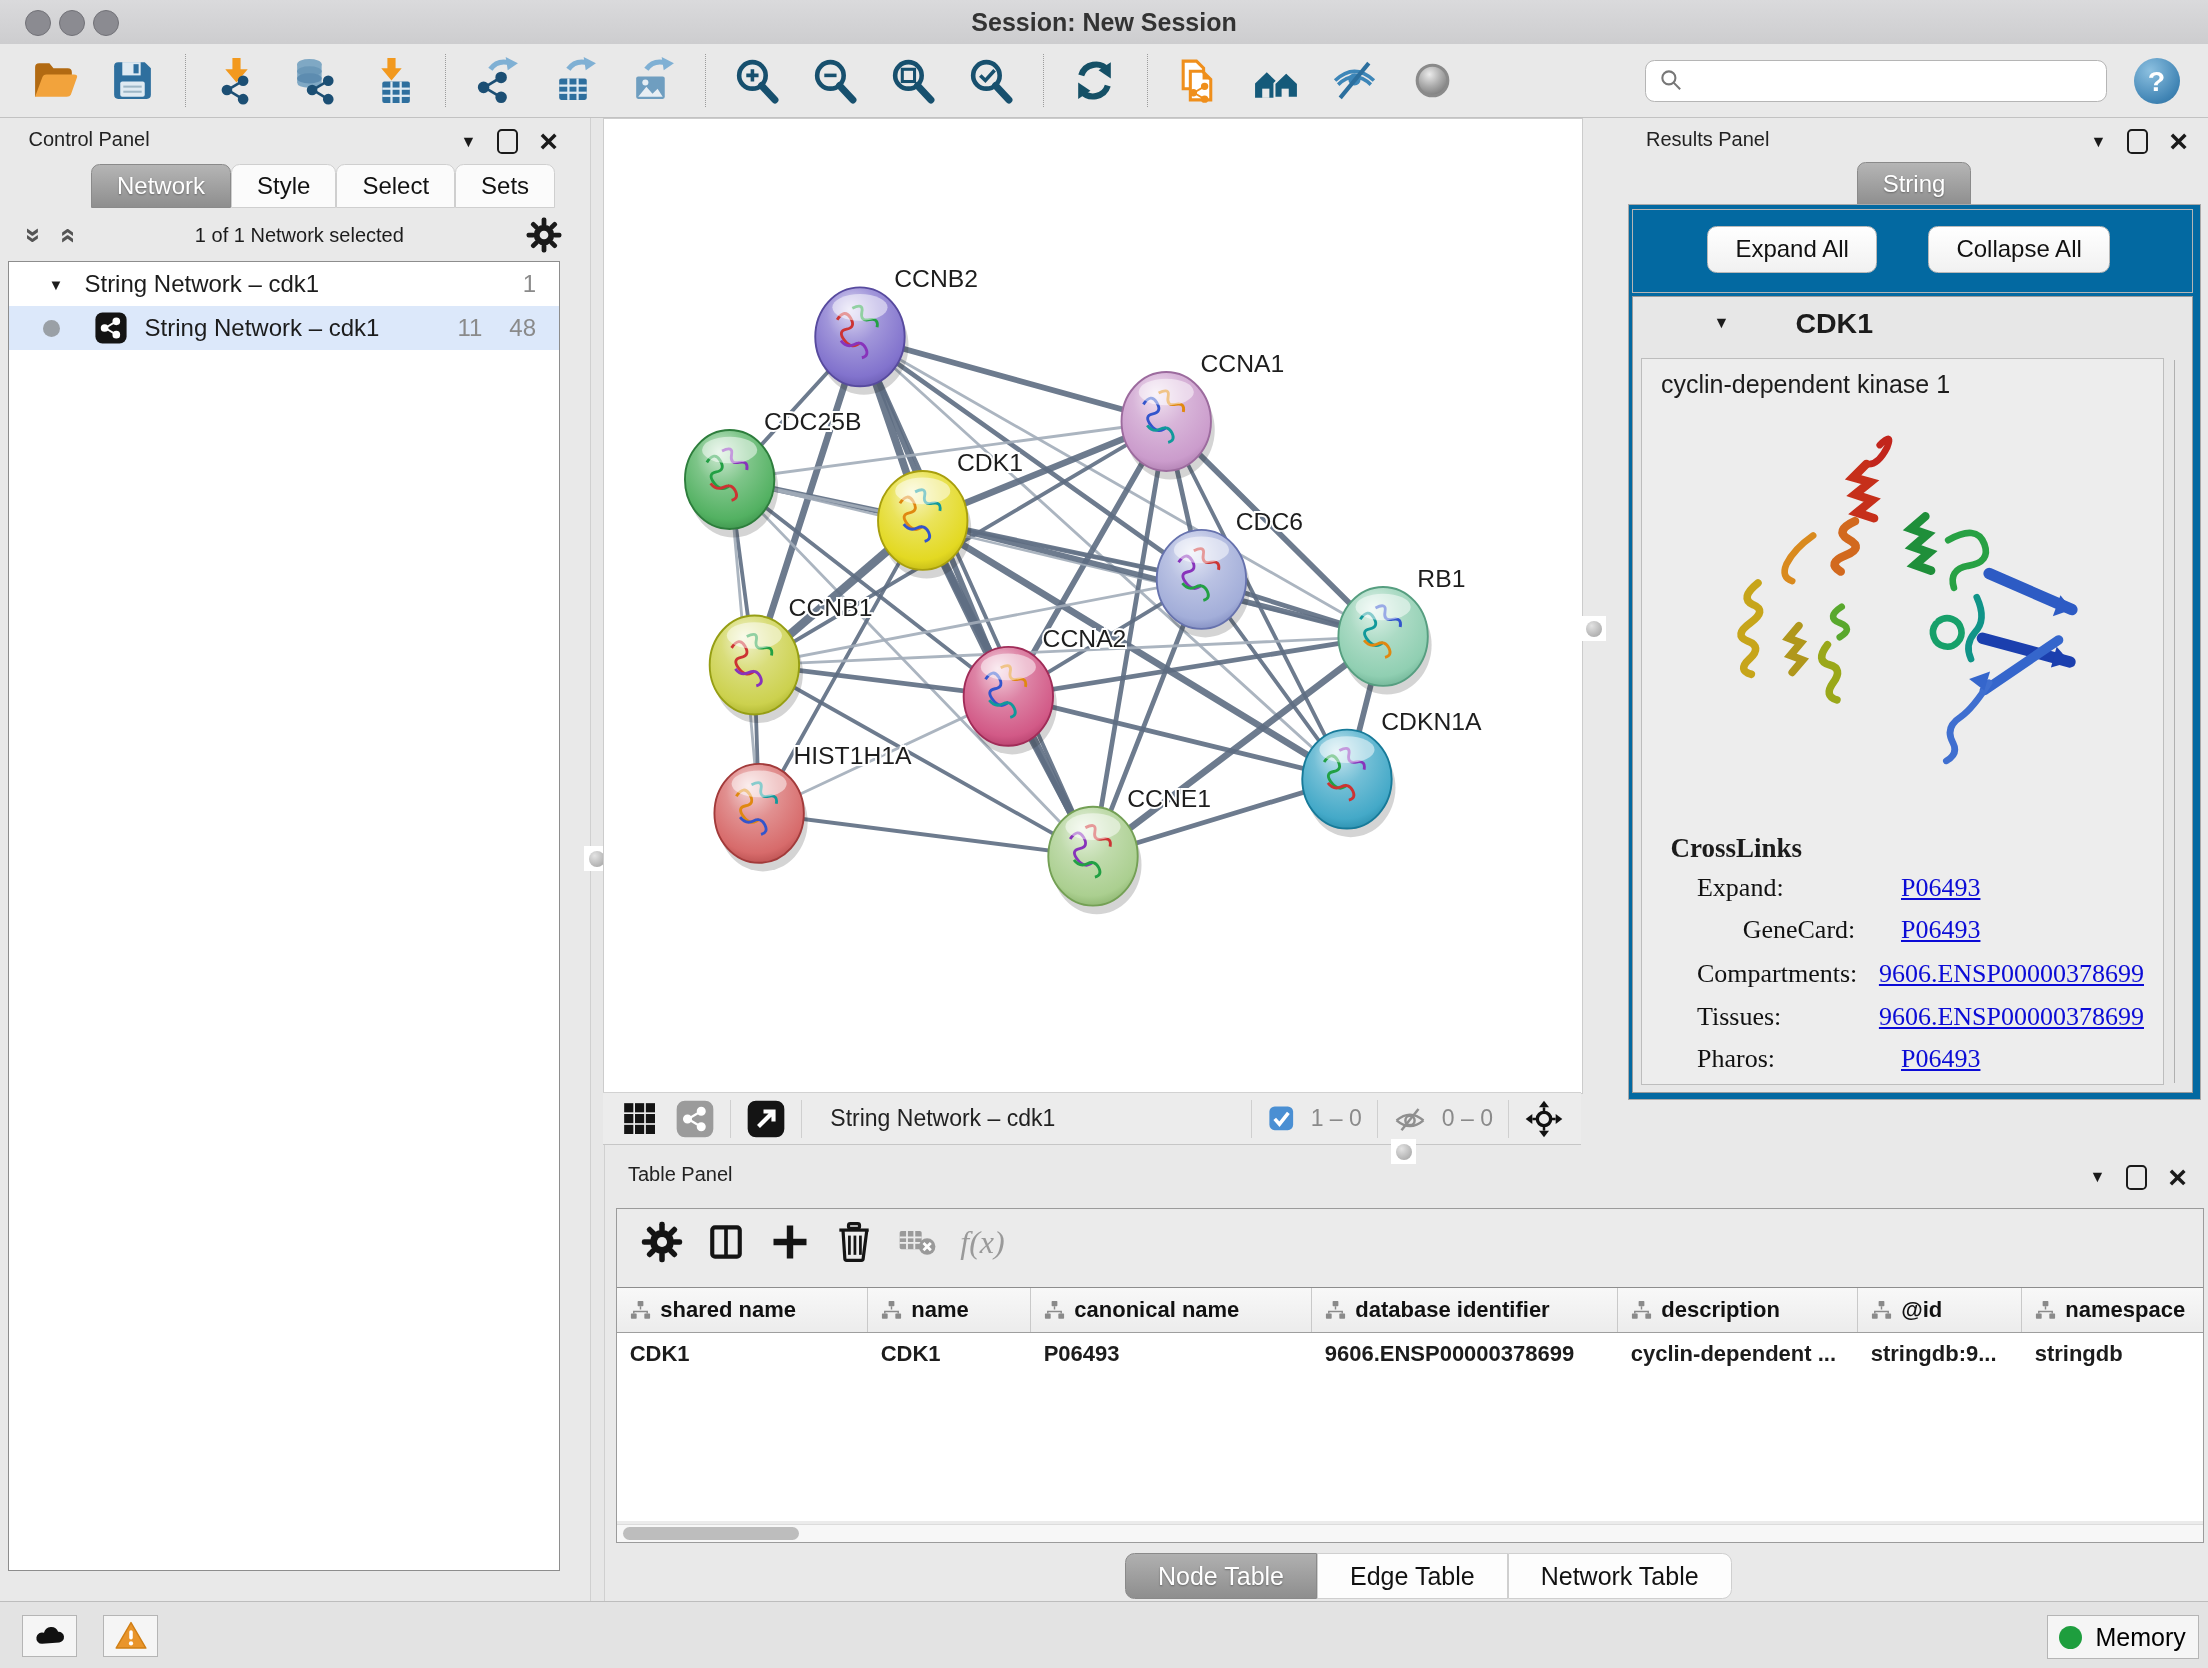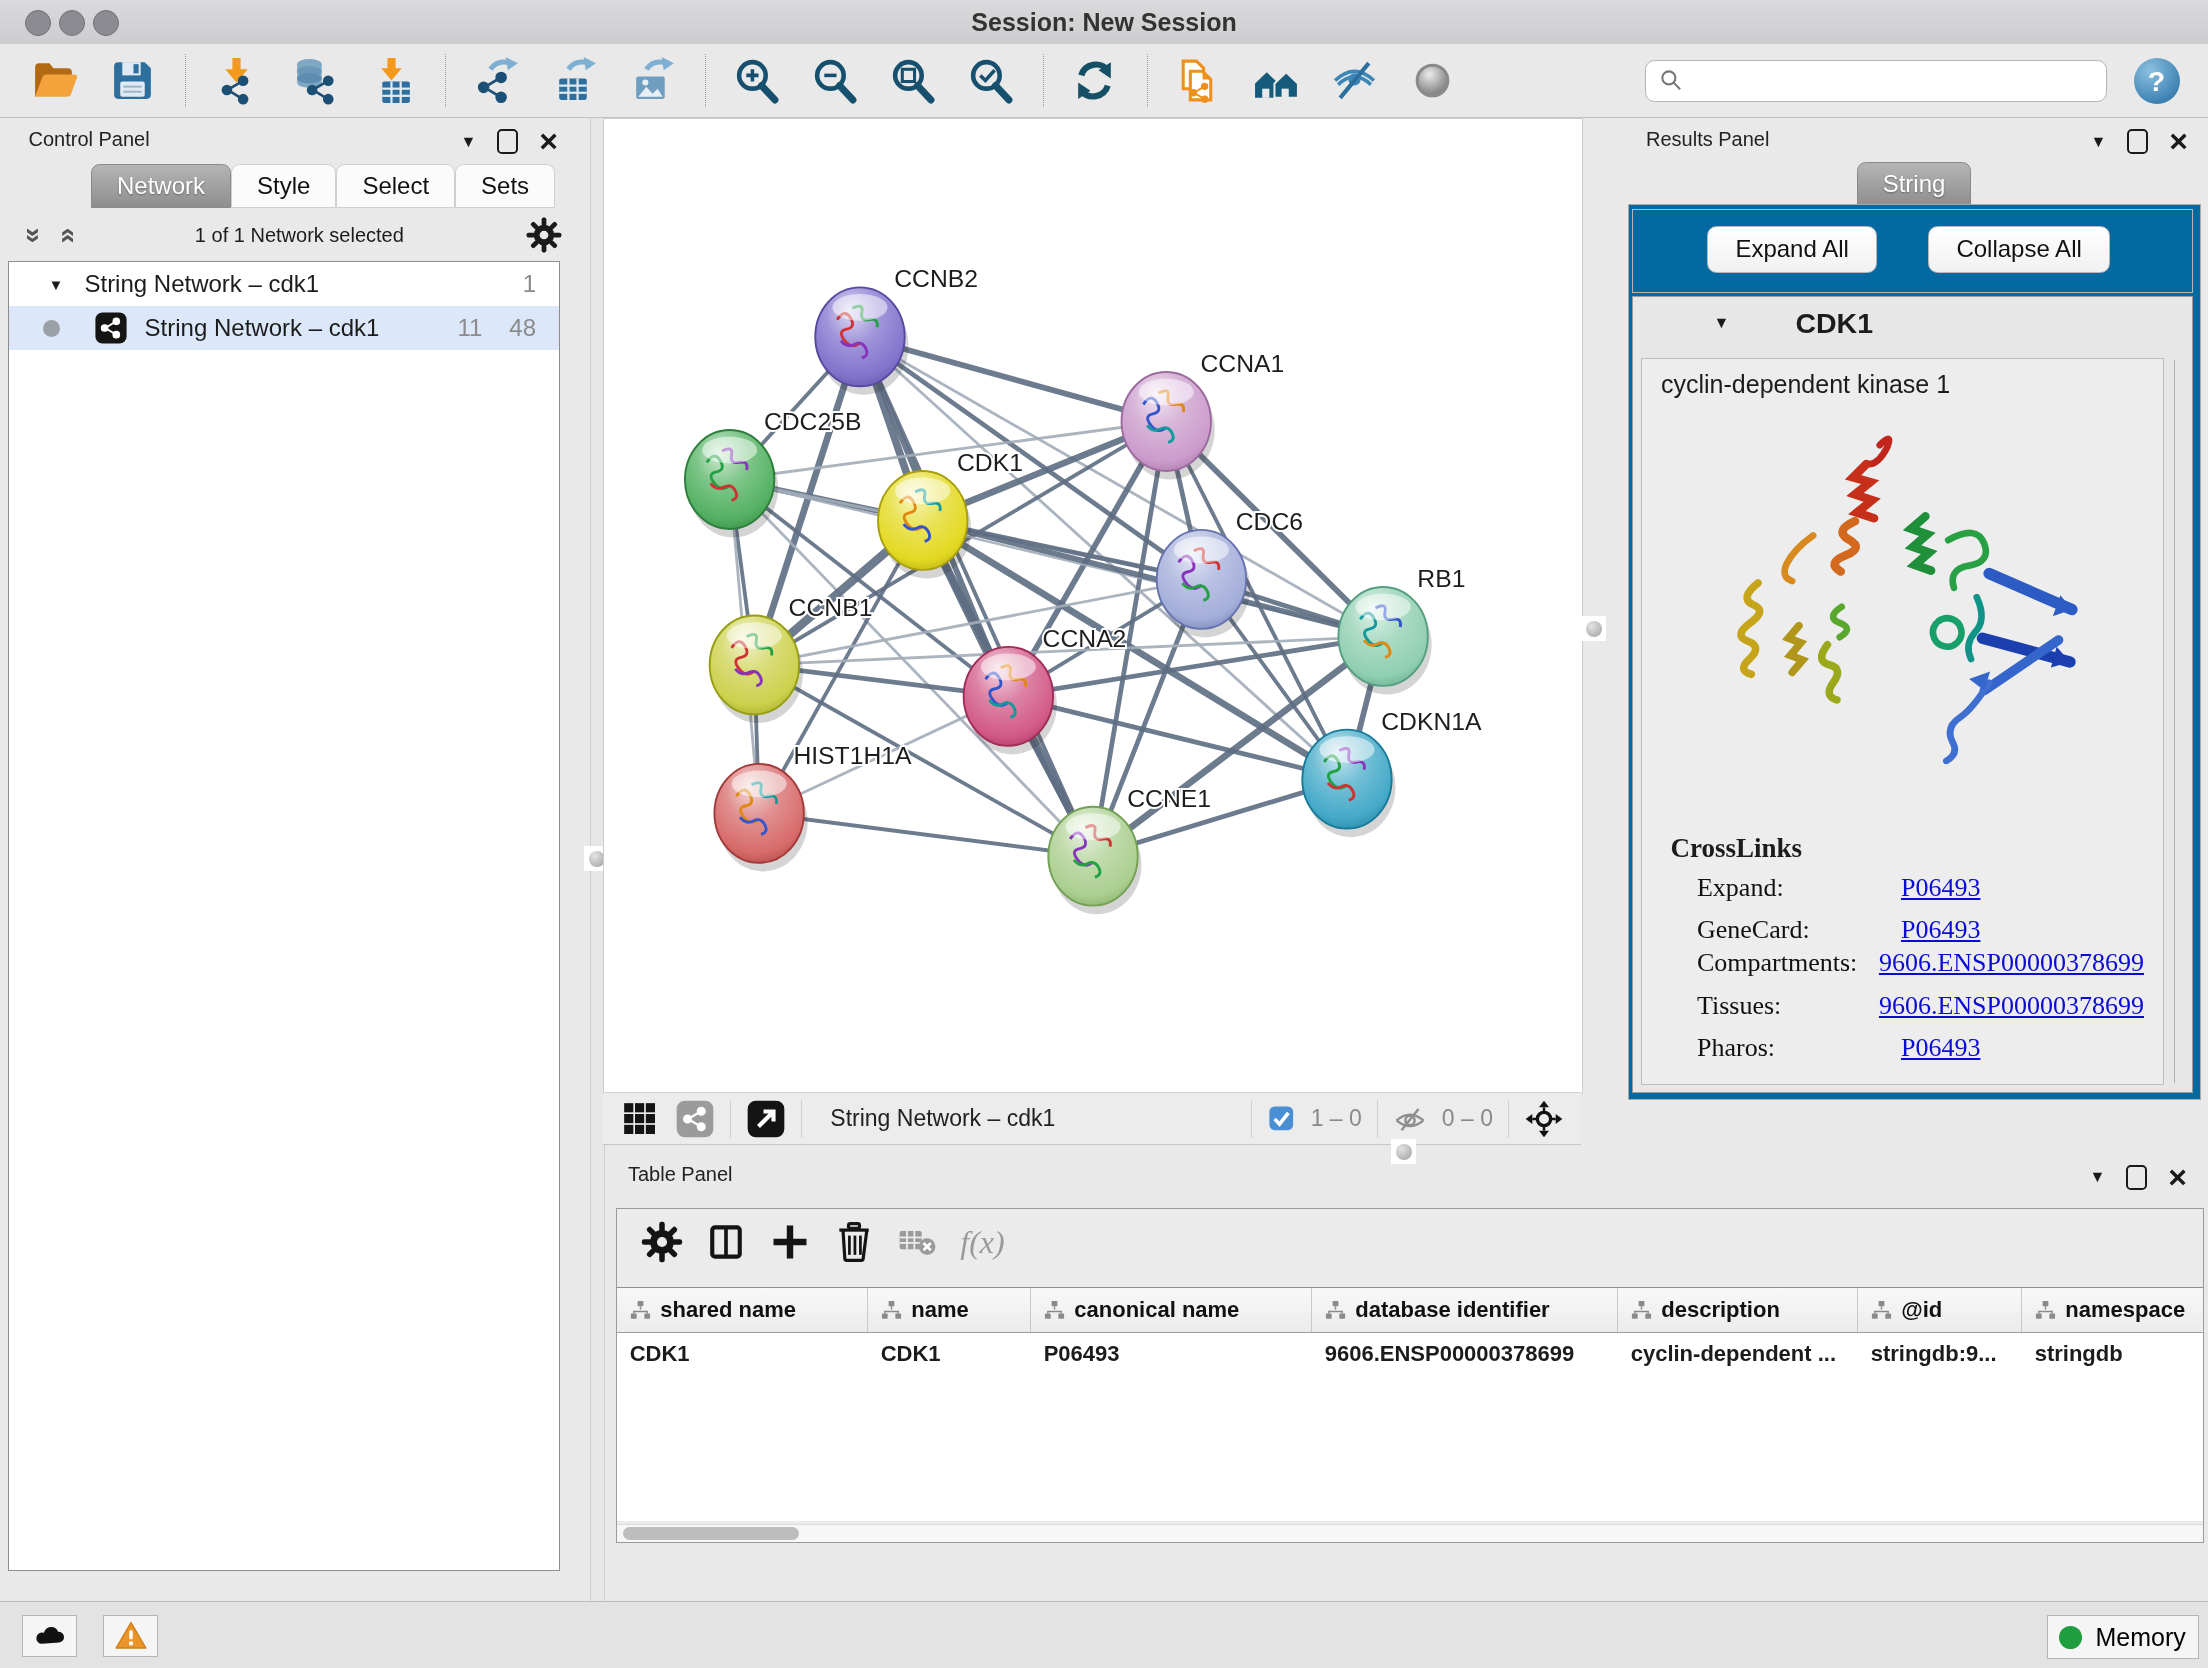--- a/index.html
+++ b/index.html
@@ -722,21 +722,21 @@
             <polygon points="392,213 372,220 380,198" fill="#2d5bc4"></polygon>
             <polygon points="390,268 370,274 376,252" fill="#1b3fae"></polygon>
             <polygon points="300,298 306,278 284,286" fill="#3566cc"></polygon>
           </svg>
           <div class="serif abs" style="left:28.5px;top:474px;font-size:27px;font-weight:bold">CrossLinks</div>
           <div class="abs" id="rp-crosslinks" style="left:55px;top:514px;right:19px">
               <div style="display: flex; margin-bottom: 12.4px;">
                 <span class="serif xl-label" style="width: 204px;">Expand:</span>
                 <a class="serif xl-link">P06493</a>
               </div>
-              <div style="display: flex; margin-bottom: 3px;">
+              <div style="display: flex; margin-bottom: 14px; text-align: center;">
                 <span class="serif xl-label" style="width: 204px;">GeneCard:</span>
                 <a class="serif xl-link">P06493</a>
               </div>
               <div style="display: flex; margin-bottom: 12.4px;">
                 <span class="serif xl-label" style="width: 204px;">Compartments:</span>
                 <a class="serif xl-link">9606.ENSP00000378699</a>
               </div>
               <div style="display: flex; margin-bottom: 12.4px;">
                 <span class="serif xl-label" style="width: 204px;">Tissues:</span>
                 <a class="serif xl-link">9606.ENSP00000378699</a>
@@ -899,20 +899,25 @@
               <div class="td" style="width: 240px; flex: 0 0 auto;">cyclin-dependent ...</div>
               <div class="td" style="width: 164px; flex: 0 0 auto;">stringdb:9...</div>
               <div class="td" style="width: 190px; flex: 0 0 auto;">stringdb</div>
             </div>
           </div>
       </div>
       <div class="hscroll" style="left:0;right:0;bottom:0">
         <div class="hthumb"></div>
       </div>
     </div>
+    <div class="btabs" style="left:522px;top:398px" id="tp-tabs">
+        <span class="btab active">Node Table</span>
+        <span class="btab">Edge Table</span>
+        <span class="btab">Network Table</span>
+      </div>
   </div>
 
   <div class="statusbar">
     <button class="statbtn" style="left:22px">
       <svg viewBox="0 0 48 48">
           <path d="M13 35 a8 8 0 1 1 2.5-15.5 a10.5 10.5 0 0 1 20-1.5 a7.5 7.5 0 0 1 1.5 15 z" fill="#111"></path>
         </svg>
     </button>
     <button class="statbtn" style="left:103px">
       <svg viewBox="0 0 48 48">

